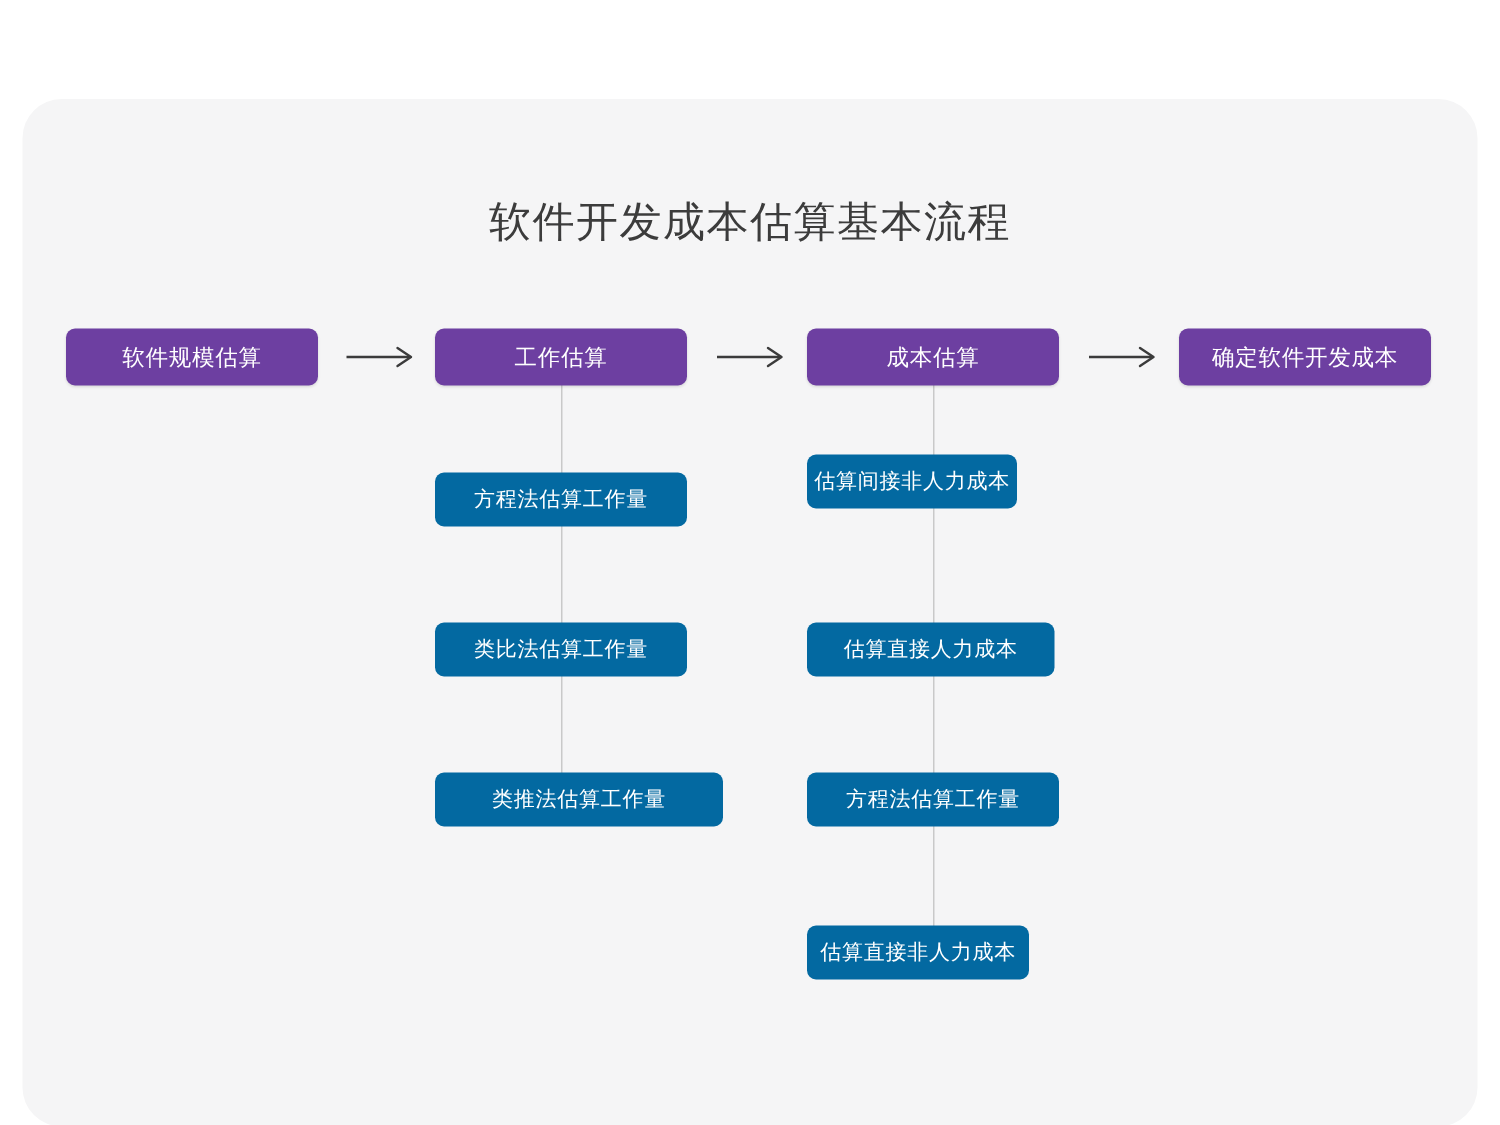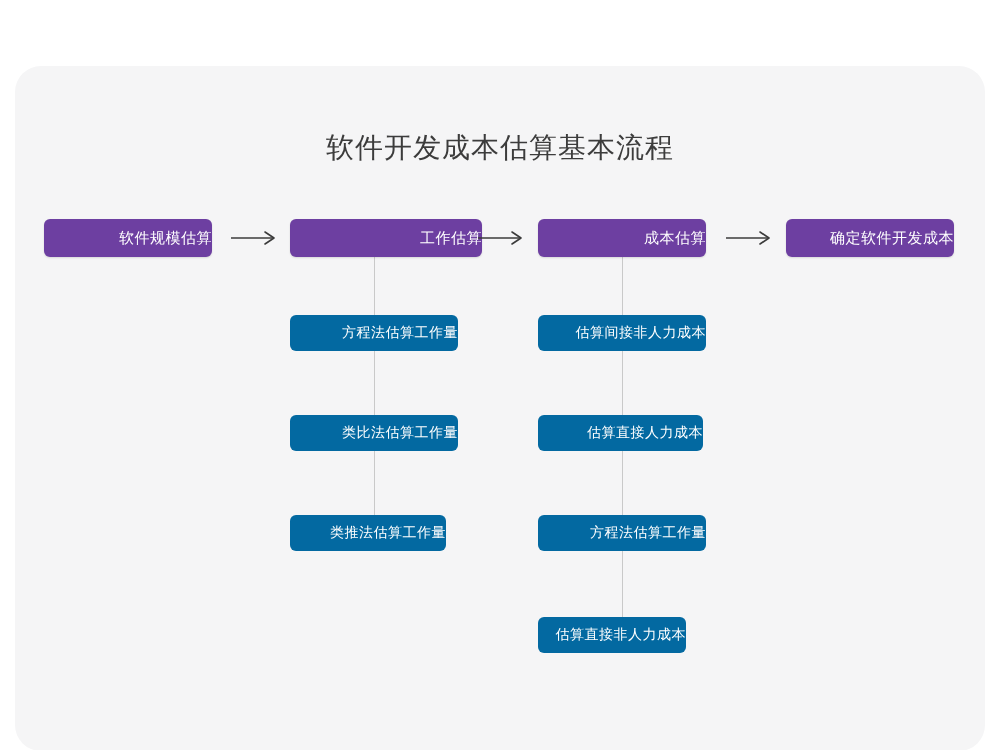--- a/index.html
+++ b/index.html
@@ -56,21 +56,21 @@
     position: absolute;
     width: 1px;
     background: #c9c9c9;
   }
 
   .node {
     position: absolute;
     box-sizing: border-box;
     display: flex;
     align-items: center;
-    justify-content: flex-end;
+    justify-content: center;
     border-radius: 6px;
     color: #ffffff;
     font-size: 15px;
     letter-spacing: 0.5px;
     white-space: nowrap;
     height: 38px;
   }
 
   .node.primary {
     background: #6d3fa1;
@@ -114,21 +114,21 @@
       <span>软件规模估算</span>
     </div>
 
     <div class="arrow" style="left:226px; top:183px;">
       <svg width="50" height="16" viewBox="0 0 50 16" aria-hidden="true">
         <path d="M2 8 H44" stroke="#3b3b3b" stroke-width="1.6" fill="none"></path>
         <path d="M36 2 L45 8 L36 14" stroke="#3b3b3b" stroke-width="1.6" fill="none" stroke-linecap="round" stroke-linejoin="round"></path>
       </svg>
     </div>
 
-    <div class="node primary" style="left:290px; top:183px; width:192px;">
+    <div class="node primary" style="left:290px; top:183px; width:168px;">
       <span>工作估算</span>
     </div>
 
     <div class="arrow" style="left:473px; top:183px;">
       <svg width="50" height="16" viewBox="0 0 50 16" aria-hidden="true">
         <path d="M2 8 H44" stroke="#3b3b3b" stroke-width="1.6" fill="none"></path>
         <path d="M36 2 L45 8 L36 14" stroke="#3b3b3b" stroke-width="1.6" fill="none" stroke-linecap="round" stroke-linejoin="round"></path>
       </svg>
     </div>
 
@@ -148,25 +148,25 @@
     </div>
 
     <div class="node sub" style="left:290px; top:279px; width:168px;">
       <span>方程法估算工作量</span>
     </div>
 
     <div class="node sub" style="left:290px; top:379px; width:168px;">
       <span>类比法估算工作量</span>
     </div>
 
-    <div class="node sub" style="left:290px; top:479px; width:156px;">
+    <div class="node sub" style="left:290px; top:479px; width:192px;">
       <span>类推法估算工作量</span>
     </div>
 
-    <div class="node sub" style="left:538px; top:279px; width:168px;">
+    <div class="node sub" style="left:538px; top:267px; width:140px;">
       <span>估算间接非人力成本</span>
     </div>
 
     <div class="node sub" style="left:538px; top:379px; width:165px;">
       <span>估算直接人力成本</span>
     </div>
 
     <div class="node sub" style="left:538px; top:479px; width:168px;">
       <span>方程法估算工作量</span>
     </div>

